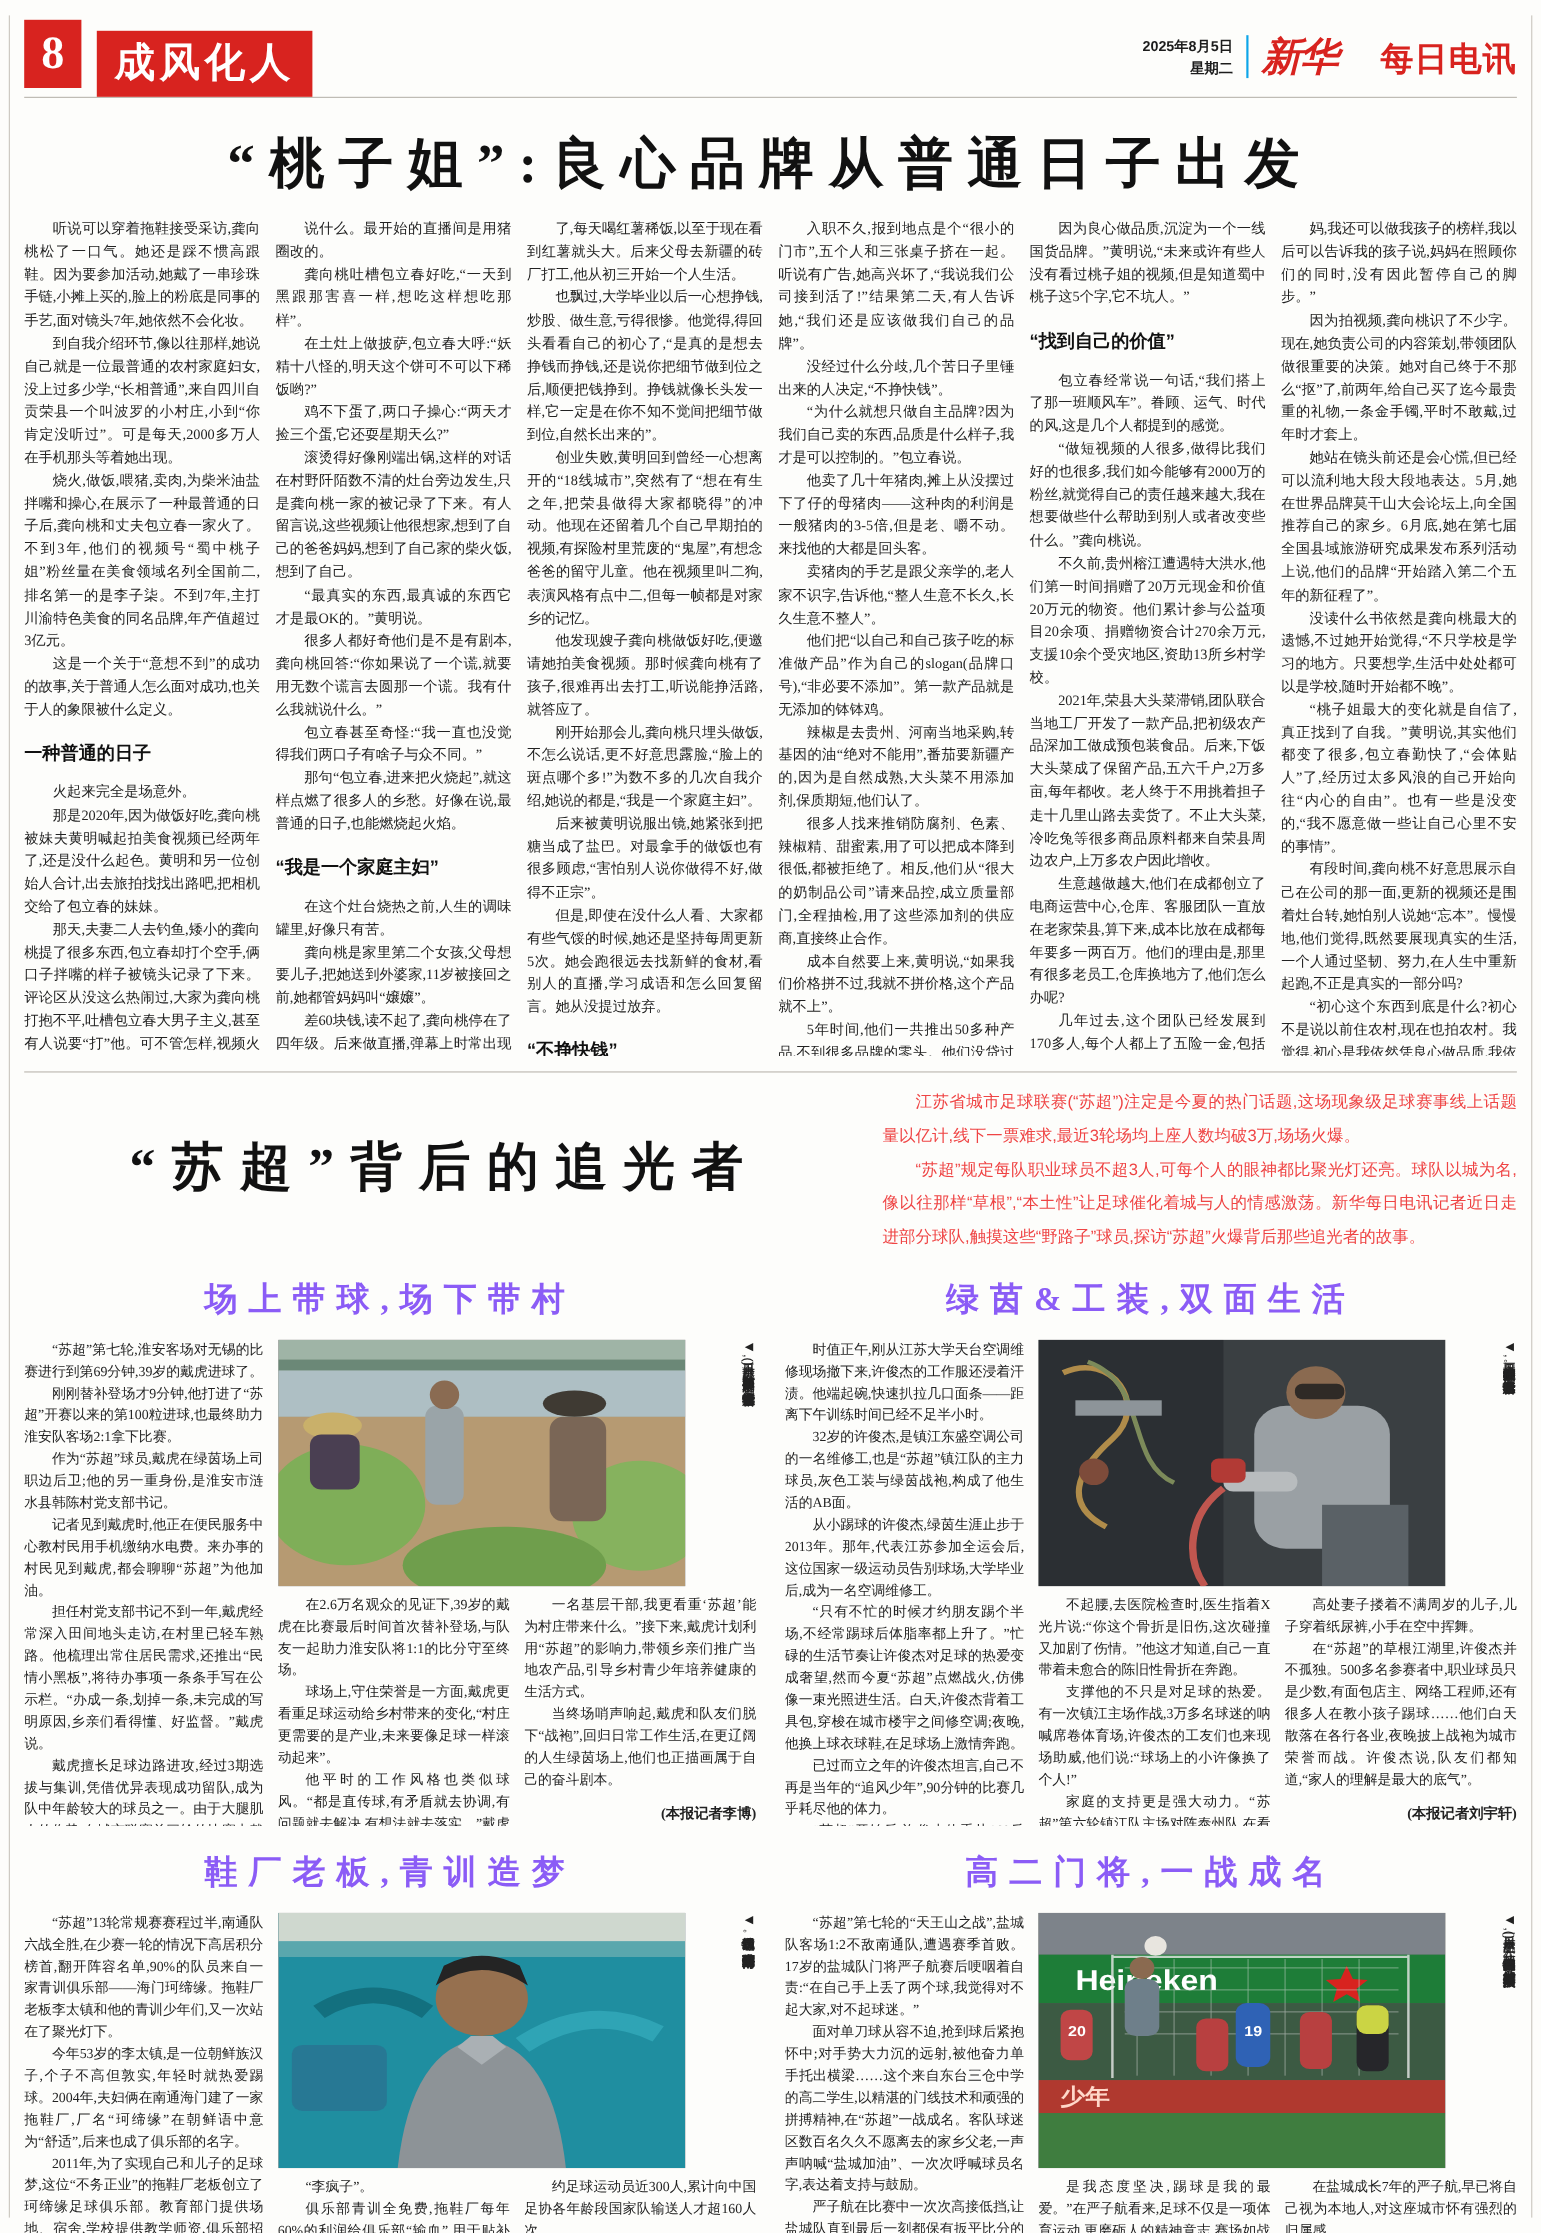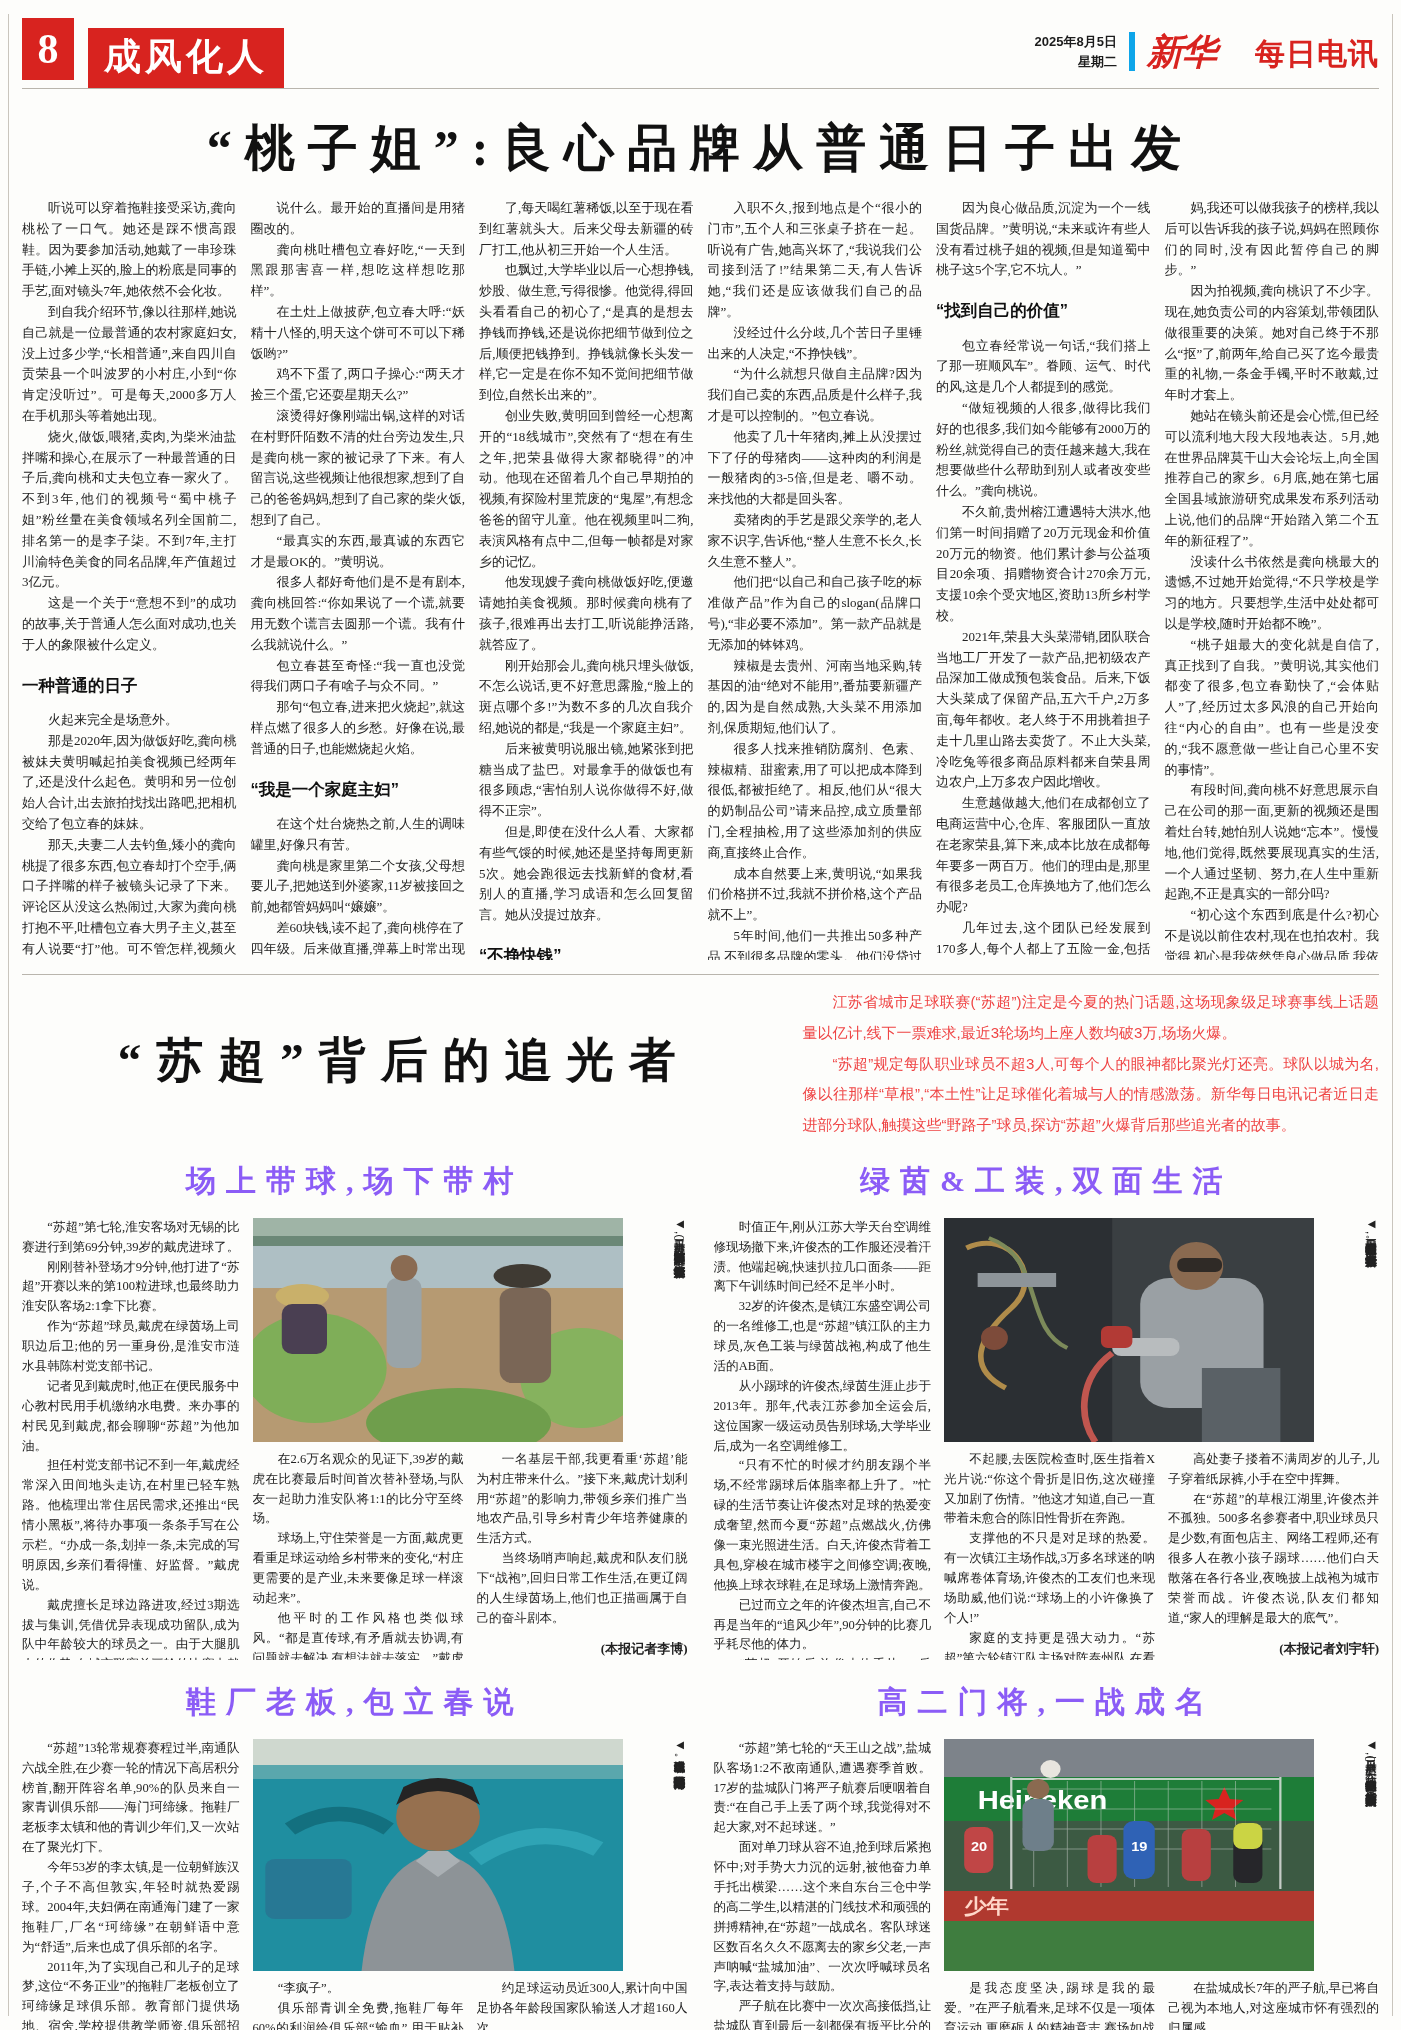--- a/index.html
+++ b/index.html
@@ -11,21 +11,21 @@
 
   
   .hdr{display:flex;align-items:flex-start;margin-top:18px;height:66px;}
   .pageno{width:52px;height:62px;background:#d8231f;color:#fff;font-size:42px;font-weight:bold;
           display:flex;align-items:center;justify-content:center;font-family:"Liberation Serif",serif;}
   .secbox{margin-left:14px;margin-top:10px;background:#d8231f;color:#fff;padding:4px 16px 6px;
           font-size:37px;font-weight:bold;letter-spacing:4px;
           font-family:"Liberation Sans",sans-serif;}
   .hdr-spacer{flex:1;}
   .dateblk{text-align:right;font-family:"Liberation Sans",sans-serif;font-size:13px;font-weight:bold;
-           line-height:1.5;margin-top:14px;padding-right:12px;border-right:6px solid #0ea5e9;}
+           line-height:1.5;margin-top:14px;padding-right:12px;border-right:2px solid #0ea5e9;}
   .masthead{margin-left:12px;margin-top:10px;color:#d8231f;white-space:nowrap;}
   .masthead .mh1{font-size:36px;font-weight:bold;font-style:italic;font-family:"Liberation Serif",serif;
                  letter-spacing:-2px;}
   .masthead .mh2{font-size:30px;font-weight:bold;font-family:"Liberation Sans",sans-serif;letter-spacing:1px;margin-left:40px;}
   .hdr-rule{border:none;border-top:1px solid #b9b5ad;margin:4px 0 0 0;}
 
   
   .headline1{text-align:center;font-size:50px;font-weight:bold;letter-spacing:13px;
              margin:26px 0 10px;color:#111;}
   .a1cols{display:flex;gap:14px;height:762px;margin-top:16px;}
@@ -260,21 +260,21 @@
                 <p class="para">高处妻子搂着不满周岁的儿子,儿子穿着纸尿裤,小手在空中挥舞。</p>
                 <p class="para">在“苏超”的草根江湖里,许俊杰并不孤独。500多名参赛者中,职业球员只是少数,有面包店主、网络工程师,还有很多人在教小孩子踢球……他们白天散落在各行各业,夜晚披上战袍为城市荣誉而战。许俊杰说,队友们都知道,“家人的理解是最大的底气”。</p>
                 <div class="byline">(本报记者刘宇轩)</div>
               </div>
           </div>
         </div>
       </div>
     </div>
 
     <div class="subhead-row" style="margin-top:22px;">
-      <h2>鞋厂老板,包立春说</h2>
+      <h2>鞋厂老板,青训造梦</h2>
       <h2>高二门将,一战成名</h2>
     </div>
 
     <div class="bodies-row row2">
 
       <div class="sub-body">
         <div class="col">
             <p class="para">“苏超”13轮常规赛赛程过半,南通队六战全胜,在少赛一轮的情况下高居积分榜首,翻开阵容名单,90%的队员来自一家青训俱乐部——海门珂缔缘。拖鞋厂老板李太镇和他的青训少年们,又一次站在了聚光灯下。</p>
             <p class="para">今年53岁的李太镇,是一位朝鲜族汉子,个子不高但敦实,年轻时就热爱踢球。2004年,夫妇俩在南通海门建了一家拖鞋厂,厂名“珂缔缘”在朝鲜语中意为“舒适”,后来也成了俱乐部的名字。</p>
             <p class="para">2011年,为了实现自己和儿子的足球梦,这位“不务正业”的拖鞋厂老板创立了珂缔缘足球俱乐部。教育部门提供场地、宿舍,学校提供教学师资,俱乐部招收南通和外地的孩子,球员们每天上午学习文化课,下午训练足球。</p>

